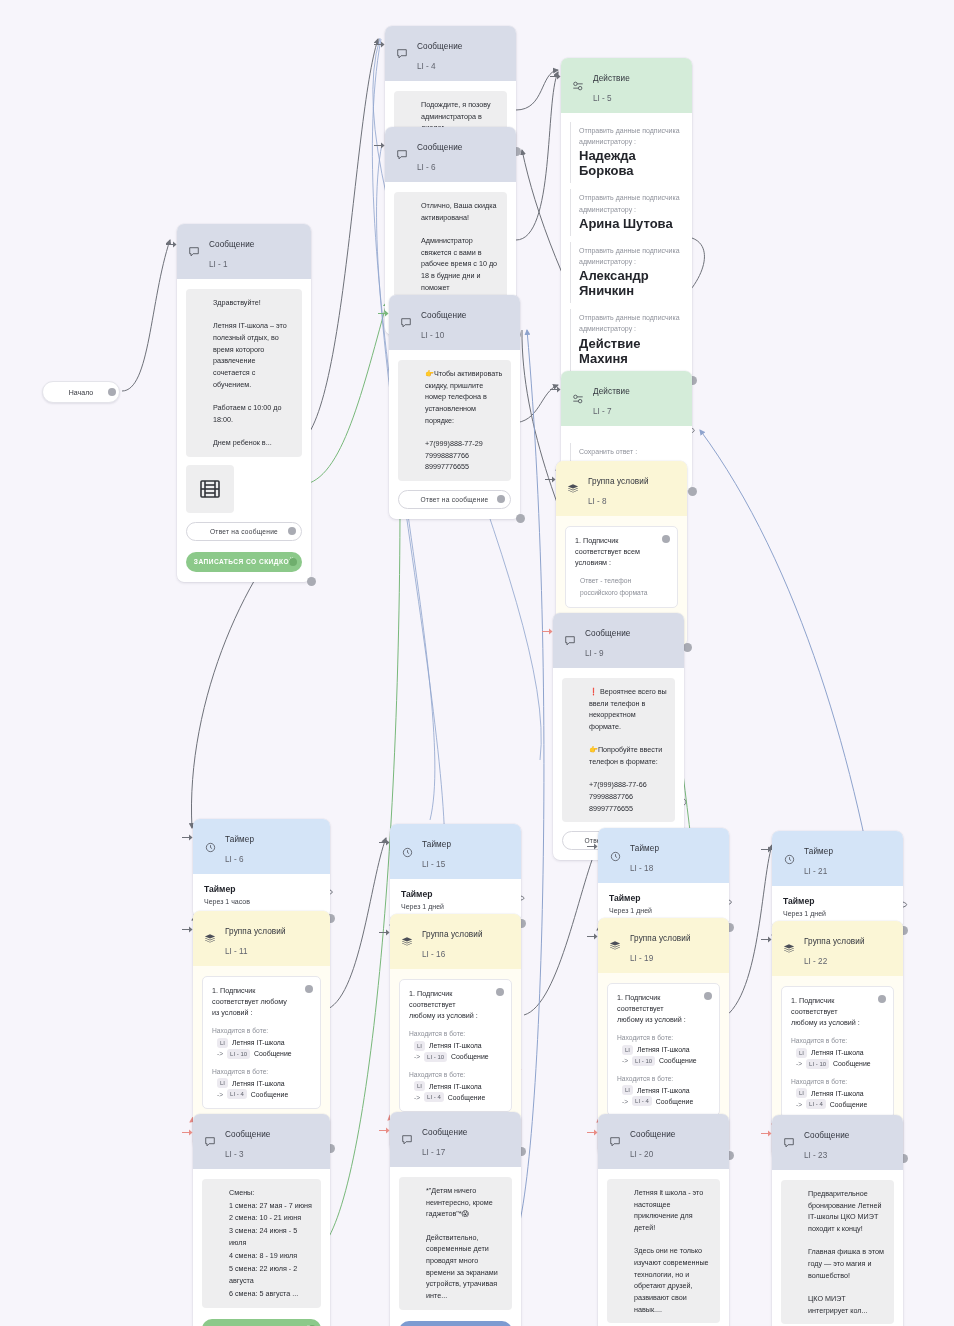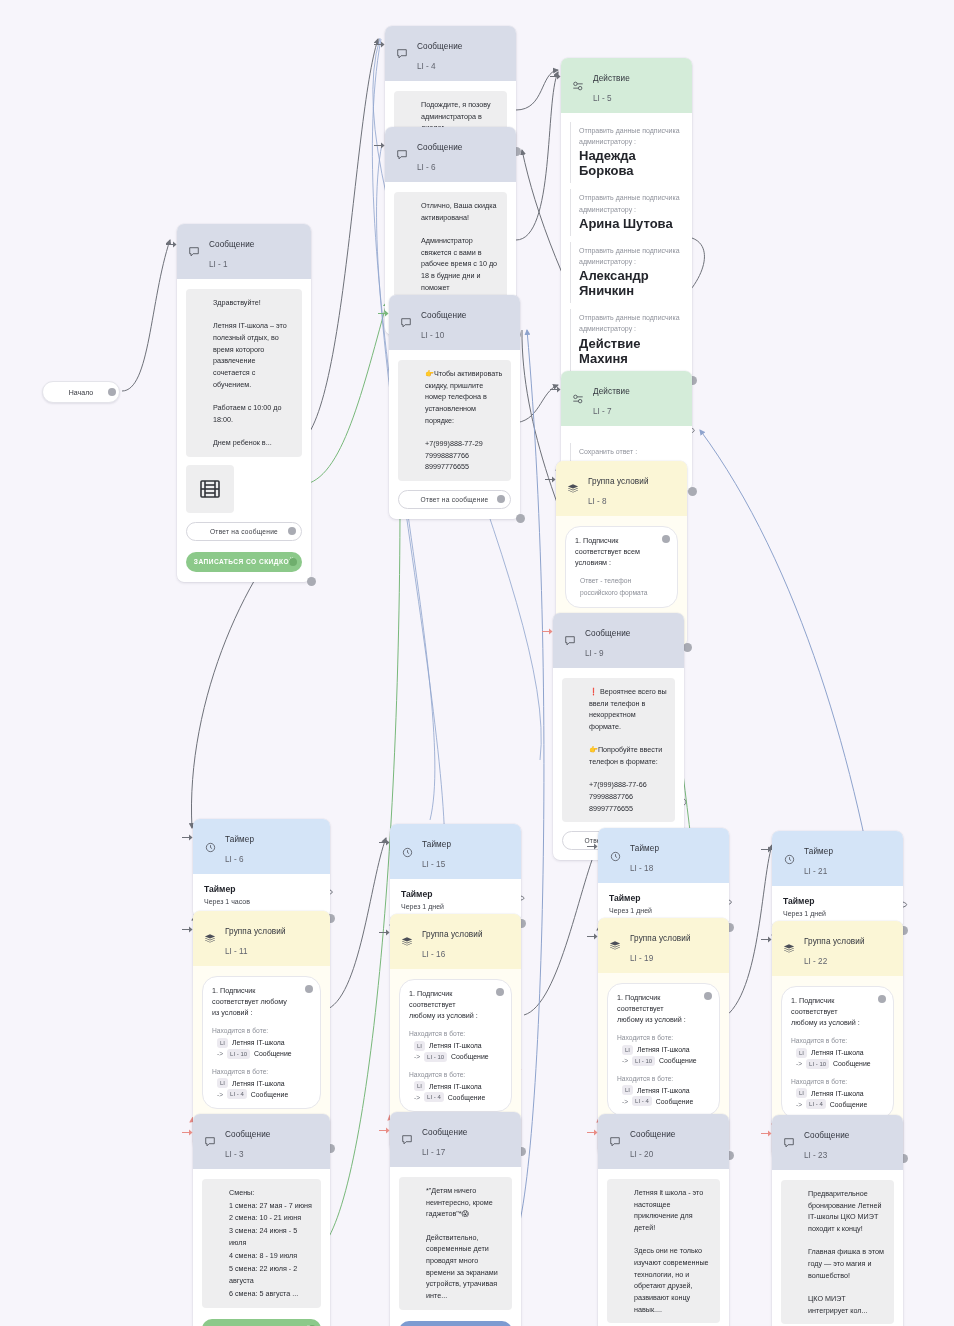--- a/index.html
+++ b/index.html
@@ -135,21 +135,21 @@
     margin-bottom: 6px;
   }
   .act-row:last-child { margin-bottom: 0; }
   .act-label { font-size: 7px; color: #90939c; line-height: 1.6; }
   .act-value { font-size: 13px; color: #23252b; font-weight: 700; margin-top: 1px; }
 
   
   .cond-box {
     position: relative;
     border: .7px solid #e7e7ec;
-    border-radius: 15px;
+    border-radius: 5px;
     background: #fff;
     padding: 8px 18px 9px 9px;
   }
   .cond-title {
     font-size: 7.2px; color: #2b2d34; line-height: 1.55;
     padding-right: 14px;
   }
   .cond-dot {
     position: absolute; right: 7px; top: 8px;
     width: 8px; height: 8px; border-radius: 50%; background: #a9abb3;
@@ -889,21 +889,21 @@
           </svg>
       </span>
       <span class="head-txt">
         <span class="head-title">Сообщение</span><br>
         <span class="head-id">LI - 20</span>
       </span>
     </div>
     <div class="node-body">
       <div class="bubble">Летняя it школа - это настоящее приключение для детей!
 
-Здесь они не только изучают современные технологии, но и обретают друзей, развивают концу навык....</div>
+Здесь они не только изучают современные технологии, но и обретают друзей, развивают свои навык....</div>
       <div class="port-btn port-green">
         <span>ПОЛУЧИТЬ СКИДКУ</span>
         <span class="port-dot"></span>
       </div>
     </div>
 
   </div>
 
   <div class="node" style="left:772px; top:831px; width:131px;">
     <div class="in-arrow" style="top:14px;">

